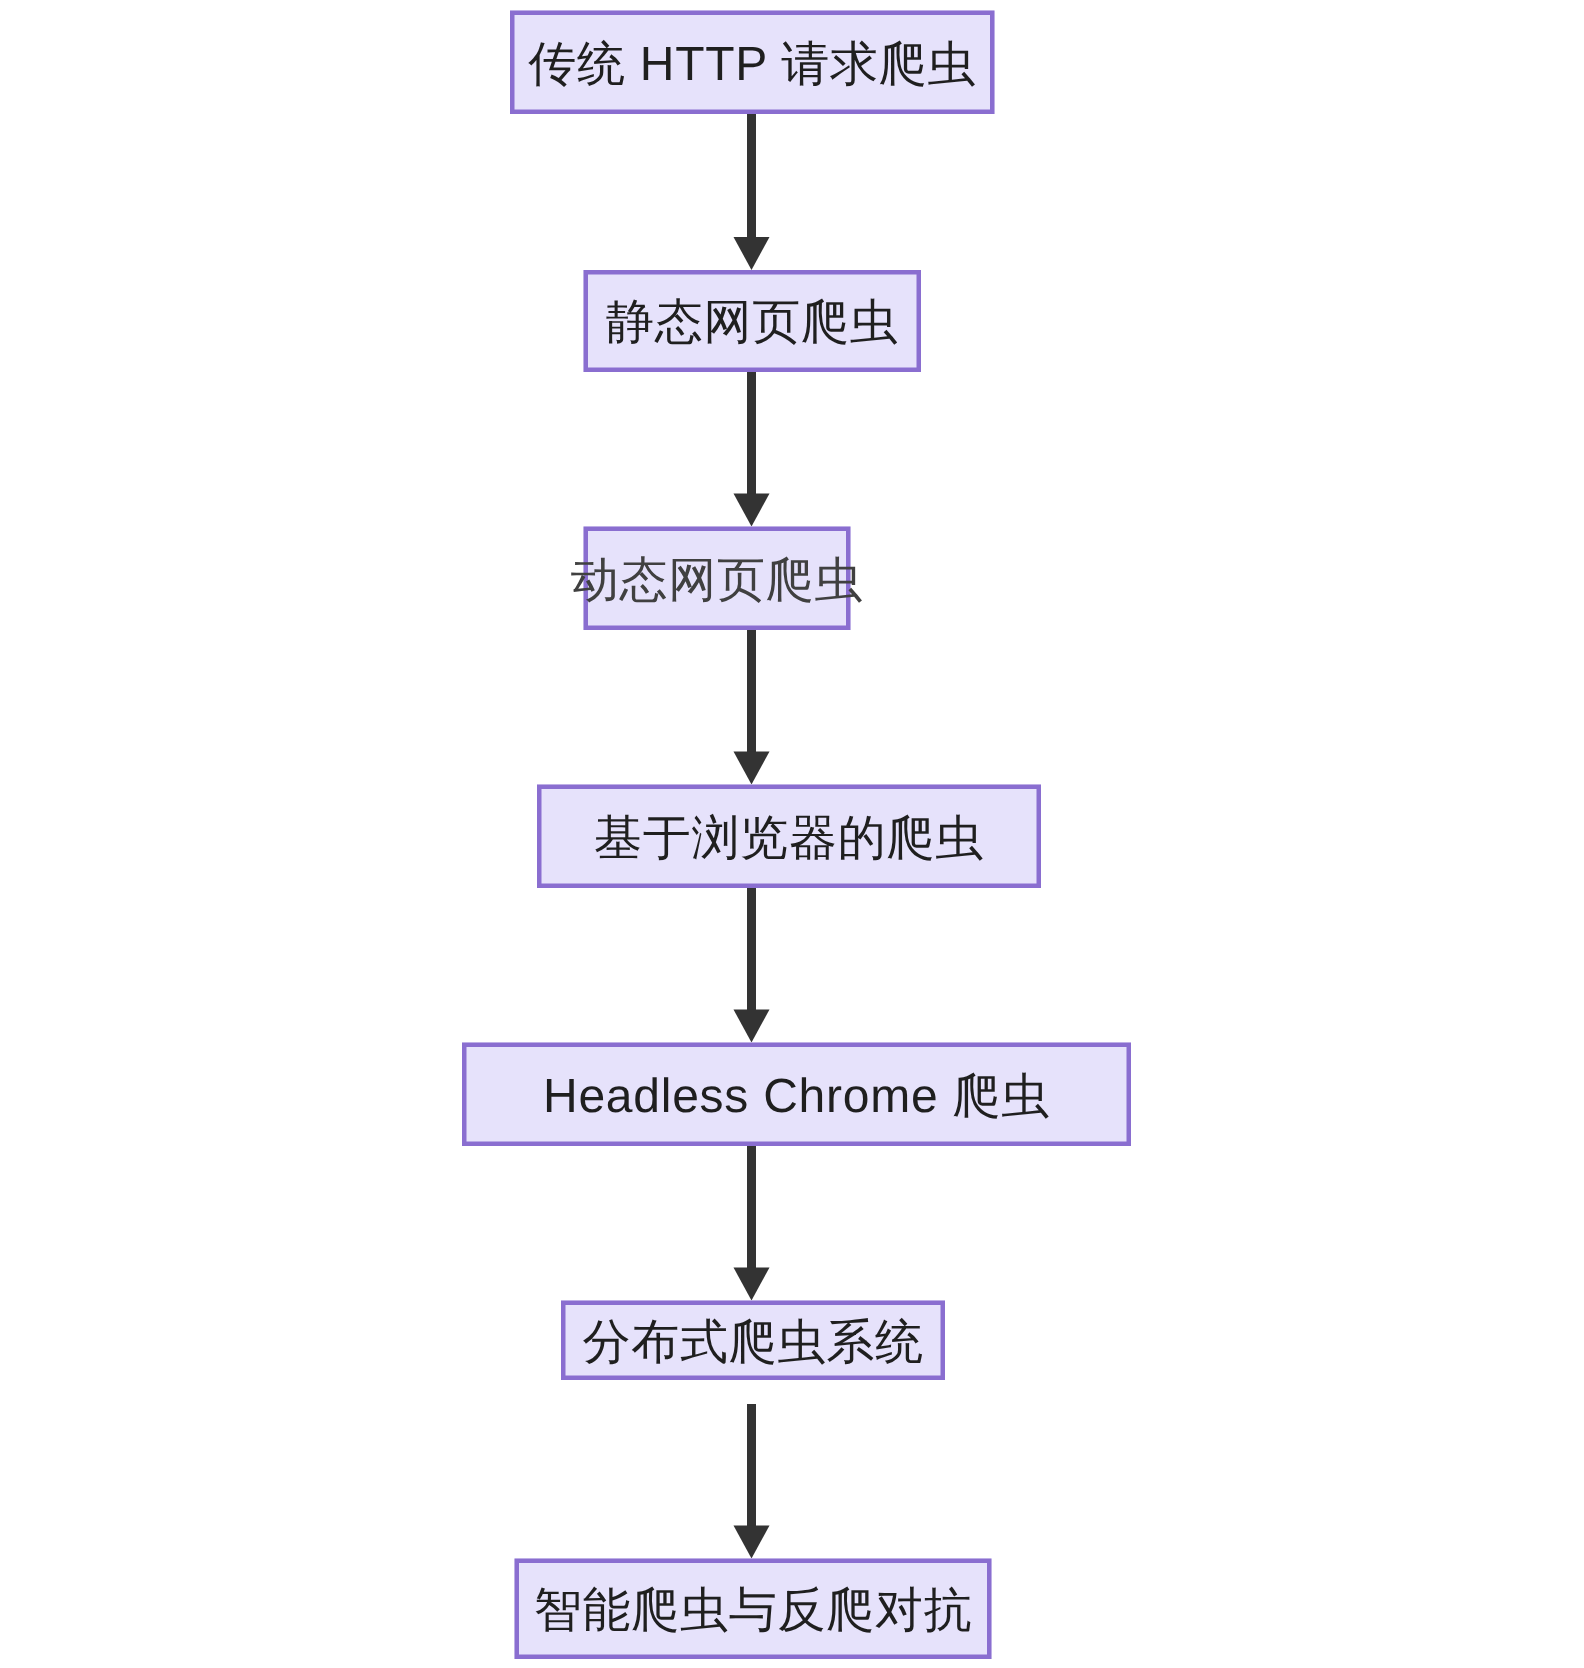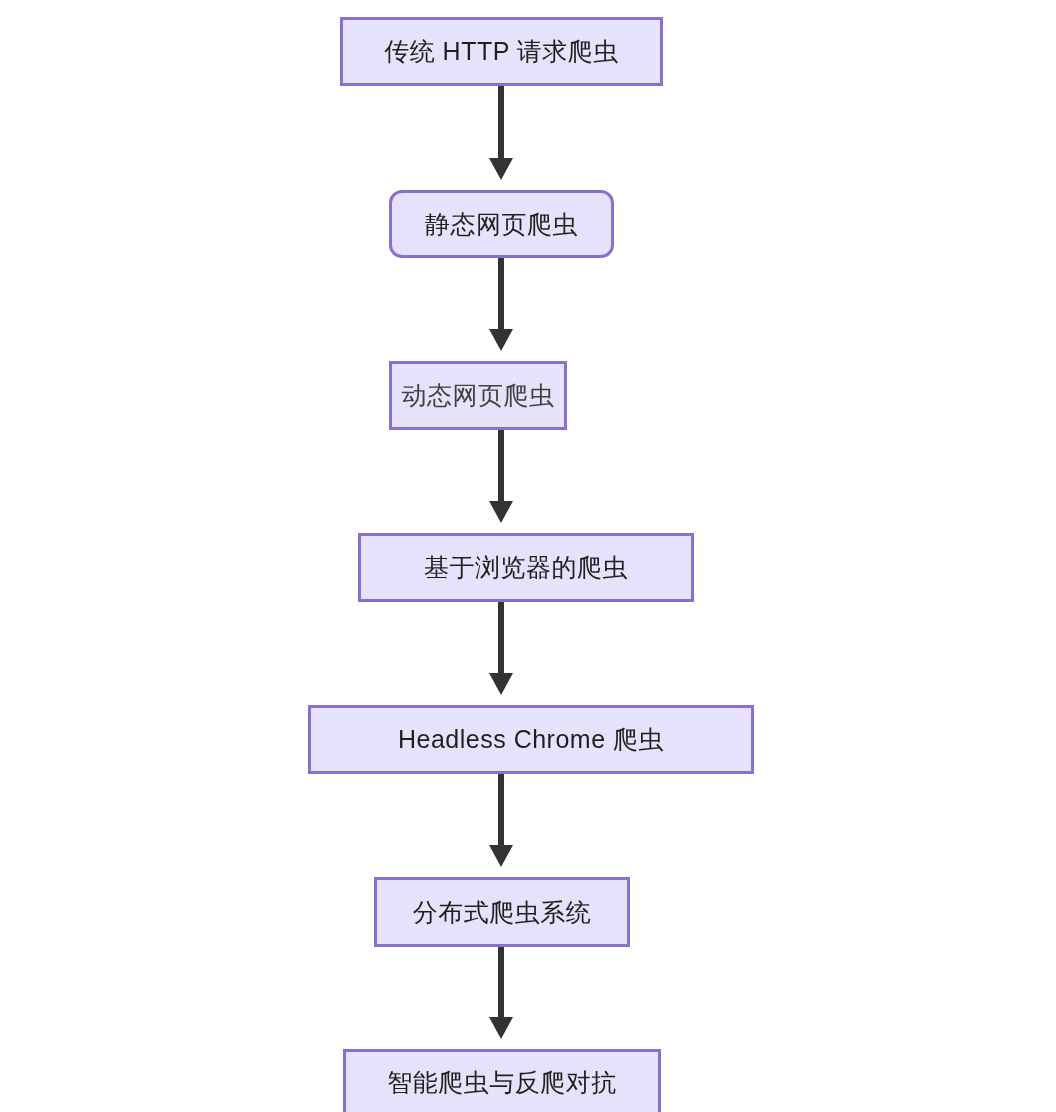--- a/index.html
+++ b/index.html
@@ -19,26 +19,25 @@
   }
   .node {
     position: absolute;
     box-sizing: border-box;
     background: #E6E2FB;
     border: 3px solid #8A6ED0;
     display: flex;
     align-items: center;
     justify-content: center;
     color: #1f1f1f;
-    font-size: 25px;
+    font-size: 32px;
     line-height: 1;
     letter-spacing: 0.5px;
     white-space: nowrap;
     z-index: 2;
-    margin-top: 10px;
   }
   .edge {
     position: absolute;
     z-index: 1;
   }
   .edge svg {
     display: block;
     overflow: visible;
   }
 </style>
@@ -81,32 +80,32 @@
         <svg width="24" height="103" viewBox="0 0 24 103">
           <line x1="12" y1="0" x2="12" y2="85" stroke="#333333" stroke-width="6"></line>
           <polygon points="0,81 24,81 12,103" fill="#333333"></polygon>
         </svg>
       </div>
     </div>
   <div id="nodes-layer">
       <div class="node" style="left: 340px; top: 7px; width: 323px; height: 69px; background: rgb(230, 226, 251); border-color: rgb(138, 110, 208); color: rgb(31, 31, 31);">
         <span>传统 HTTP 请求爬虫</span>
       </div>
-      <div class="node" style="left: 389px; top: 180px; width: 225px; height: 68px; background: rgb(230, 226, 251); border-color: rgb(138, 110, 208); color: rgb(31, 31, 31); border-radius: 13px;">
+      <div class="node" style="left: 389px; top: 180px; width: 225px; height: 68px; background: rgb(230, 226, 251); border-color: rgb(138, 110, 208); color: rgb(31, 31, 31);">
         <span>静态网页爬虫</span>
       </div>
       <div class="node" style="left: 389px; top: 351px; width: 178px; height: 69px; background: rgb(230, 226, 251); border-color: rgb(138, 110, 208); color: #404040;">
         <span>动态网页爬虫</span>
       </div>
       <div class="node" style="left: 358px; top: 523px; width: 336px; height: 69px; background: rgb(230, 226, 251); border-color: rgb(138, 110, 208); color: rgb(31, 31, 31);">
         <span>基于浏览器的爬虫</span>
       </div>
       <div class="node" style="left: 308px; top: 695px; width: 446px; height: 69px; background: rgb(230, 226, 251); border-color: rgb(138, 110, 208); color: rgb(31, 31, 31);">
         <span>Headless Chrome 爬虫</span>
       </div>
-      <div class="node" style="left: 374px; top: 867px; width: 256px; height: 70px; background: rgb(230, 226, 251); border-color: rgb(138, 110, 208); color: rgb(31, 31, 31);">
+      <div class="node" style="left: 374px; top: 867px; width: 256px; height: 53px; background: rgb(230, 226, 251); border-color: rgb(138, 110, 208); color: rgb(31, 31, 31);">
         <span>分布式爬虫系统</span>
       </div>
       <div class="node" style="left: 343px; top: 1039px; width: 318px; height: 67px; background: rgb(230, 226, 251); border-color: rgb(138, 110, 208); color: rgb(31, 31, 31);">
         <span>智能爬虫与反爬对抗</span>
       </div>
     </div>
 </div>
 
 </body></html>

